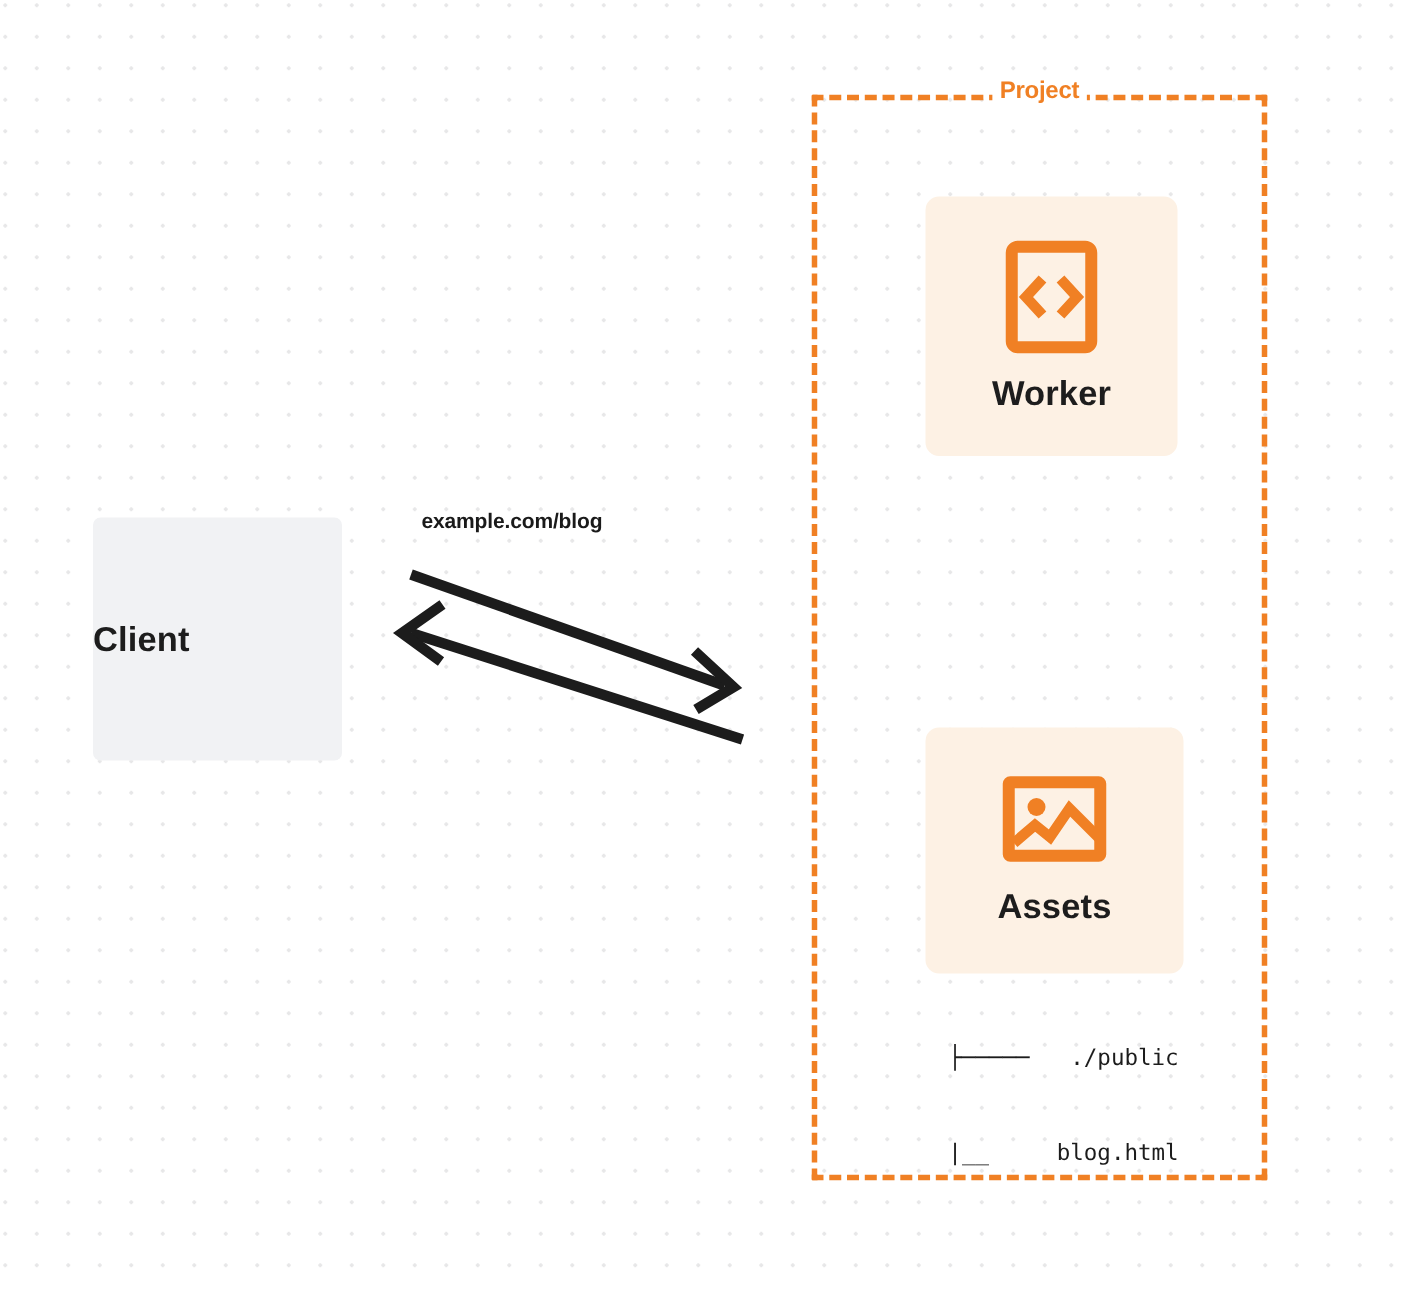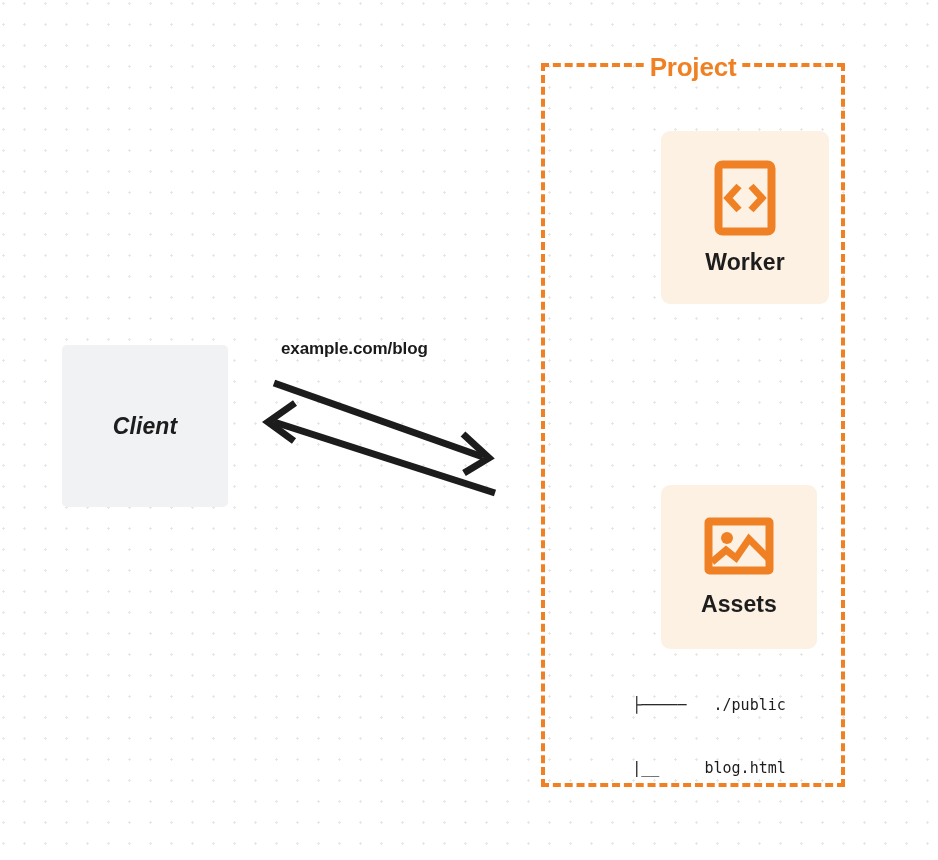--- a/index.html
+++ b/index.html
@@ -29,22 +29,20 @@
   #client-node {
     position: absolute;
     left: 62px;
     top: 345px;
     width: 166px;
     height: 162px;
     background-color: #f1f2f4;
     border-radius: 5px;
     display: flex;
     align-items: center;
-    justify-content: center;
-    font-style: italic;
   }
   #client-node .node-label {
     font-size: 23px;
     font-weight: bold;
     color: #1d1d1d;
     letter-spacing: 0.1px;
   }
 
   
   #connector-layer {
@@ -52,21 +50,21 @@
     left: 0;
     top: 0;
     width: 938px;
     height: 860px;
     pointer-events: none;
   }
   #request-label {
     position: absolute;
     left: 281px;
     top: 339px;
-    font-size: 17px;
+    font-size: 14px;
     font-weight: bold;
     color: #1a1a1a;
     letter-spacing: -0.1px;
     white-space: nowrap;
   }
 
   
   #project-group {
     position: absolute;
     left: 541px;
@@ -77,48 +75,47 @@
     box-sizing: border-box;
     border-radius: 1px;
   }
   #project-title {
     position: absolute;
     left: 50%;
     top: -15px;
     transform: translateX(-50%);
     background-color: #ffffff;
     padding: 0 5px;
-    font-size: 26px;
+    font-size: 16px;
     font-weight: bold;
     color: #f08024;
     letter-spacing: -0.2px;
     white-space: nowrap;
   }
 
   
   .service-card {
     position: absolute;
     background-color: #fdf1e4;
     border-radius: 9px;
     display: flex;
     flex-direction: column;
     align-items: center;
     justify-content: center;
-    margin-left: 44px;
   }
   #worker-card {
     left: 72px;
     top: 64px;
     width: 168px;
     height: 173px;
   }
   #assets-card {
     left: 72px;
     top: 418px;
-    width: 156px;
+    width: 172px;
     height: 164px;
   }
   .service-card .card-icon {
     display: block;
     line-height: 0;
   }
   #worker-card .card-icon { margin-bottom: 13px; }
   #assets-card .card-icon { margin-bottom: 16px; }
   .service-card .card-label {
     font-size: 23px;

